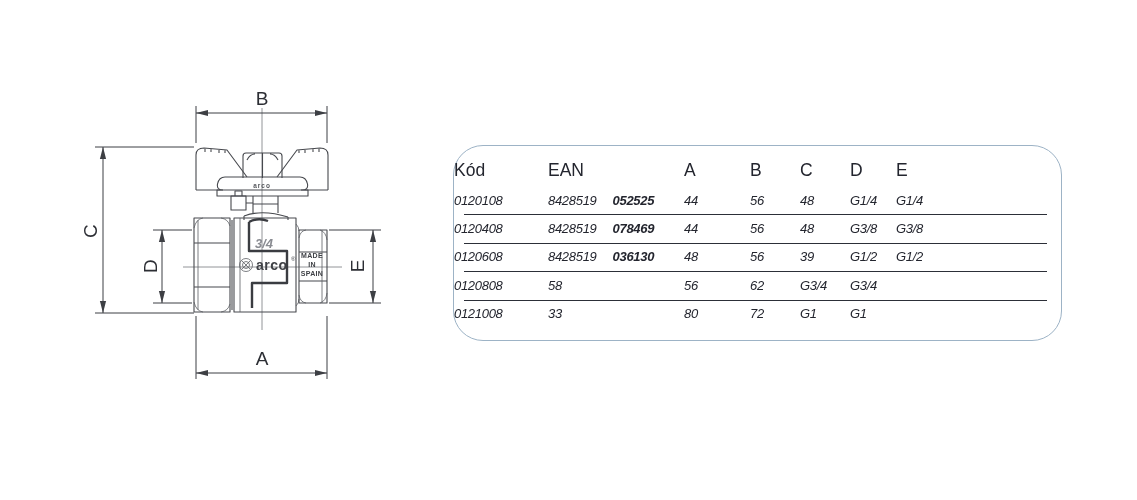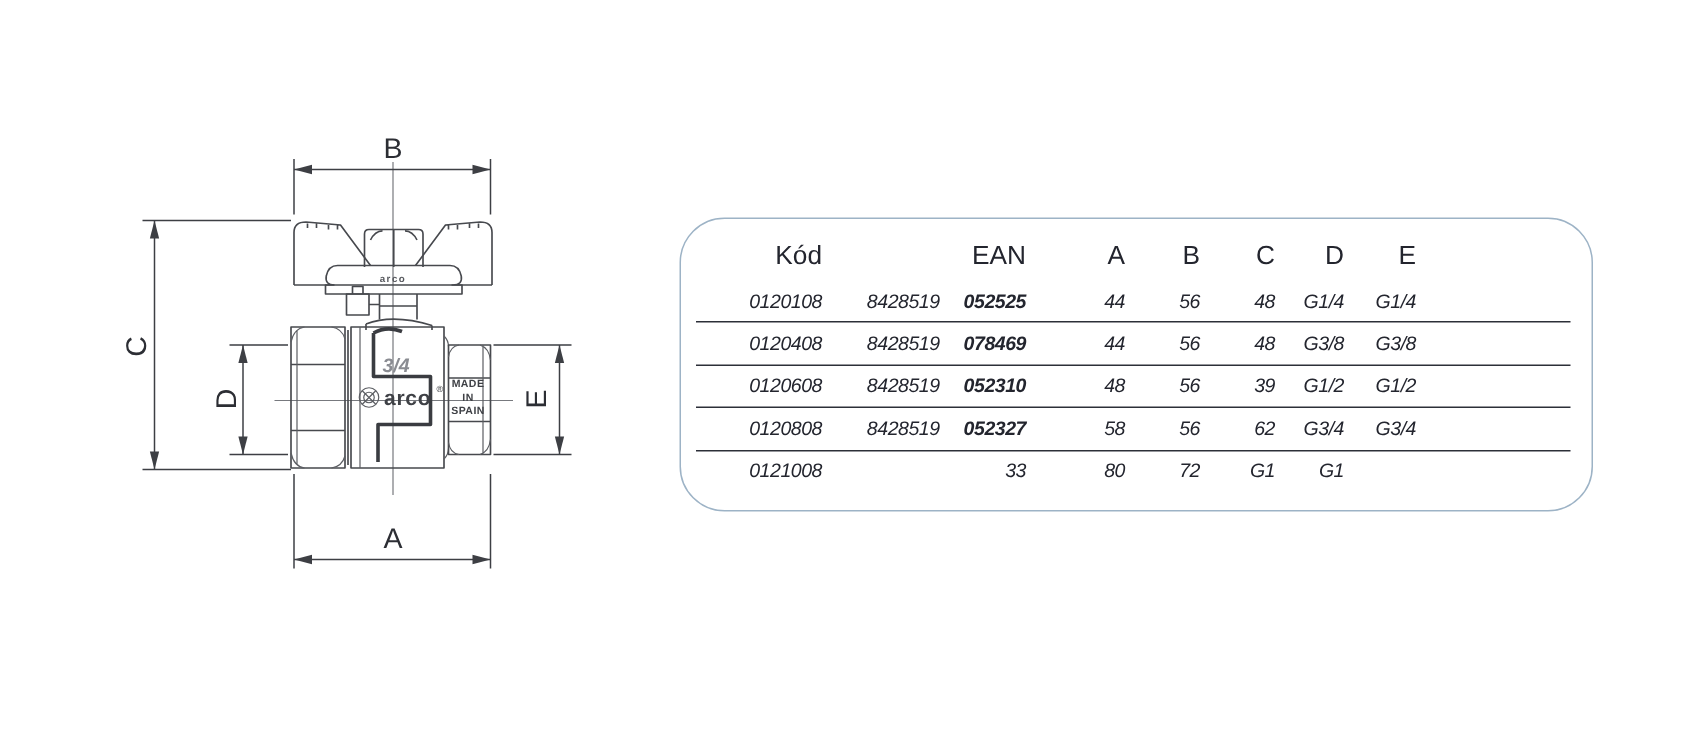--- a/index.html
+++ b/index.html
@@ -23,21 +23,21 @@
   .markhandle{font-size:6.5px;font-weight:bold;fill:#55575c;letter-spacing:1px;}
   
   .spec-box{
     position:absolute;left:453px;top:145px;width:609px;height:196px;
     border:1.5px solid #9db3c6;border-radius:30px;box-sizing:border-box;
     color:#23252e;background:#ffffff;
   }
   .row{display:grid;grid-template-columns:94px 136px 66px 50px 50px 46px 48px;align-items:center;}
   .header-row{height:32px;padding-top:8px;font-size:17.5px;font-weight:500;}
   .data-row{height:28.4px;font-size:13px;font-style:italic;letter-spacing:-0.3px;}
-  .cell{text-align:right;white-space:nowrap;}
+  .cell{text-align:left;white-space:nowrap;}
   .ean-bold{font-weight:bold;margin-left:16px;}
   .divider{position:absolute;left:10px;right:14px;height:0;border-top:1.3px solid #2c2f38;}
 </style>
 </head>
 <body>
 
 <div>
 
   <svg class="drawing" viewBox="75 85 330 310" xmlns="http://www.w3.org/2000/svg">
 
@@ -157,31 +157,30 @@
       <div class="cell"><span>8428519</span><span class="ean-bold">078469</span></div>
       <div class="cell">44</div>
       <div class="cell">56</div>
       <div class="cell">48</div>
       <div class="cell">G3/8</div>
       <div class="cell">G3/8</div>
     </div>
 
     <div class="row data-row">
       <div class="cell">0120608</div>
-      <div class="cell"><span>8428519</span><span class="ean-bold">052310</span></div>
+      <div class="cell"><span>8428519</span><span class="ean-bold">036130</span></div>
       <div class="cell">48</div>
       <div class="cell">56</div>
       <div class="cell">39</div>
       <div class="cell">G1/2</div>
       <div class="cell">G1/2</div>
     </div>
 
     <div class="row data-row">
       <div class="cell">0120808</div>
-      <div class="cell"><span>8428519</span><span class="ean-bold">052327</span></div>
       <div class="cell">58</div>
       <div class="cell">56</div>
       <div class="cell">62</div>
       <div class="cell">G3/4</div>
       <div class="cell">G3/4</div>
     </div>
 
     <div class="row data-row">
       <div class="cell">0121008</div>
       <div class="cell">33</div>

